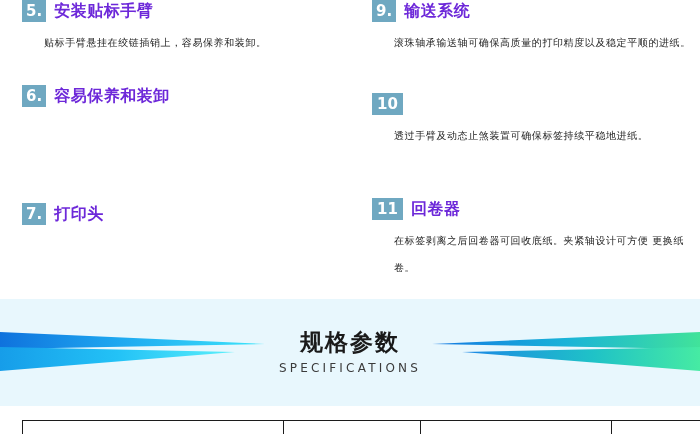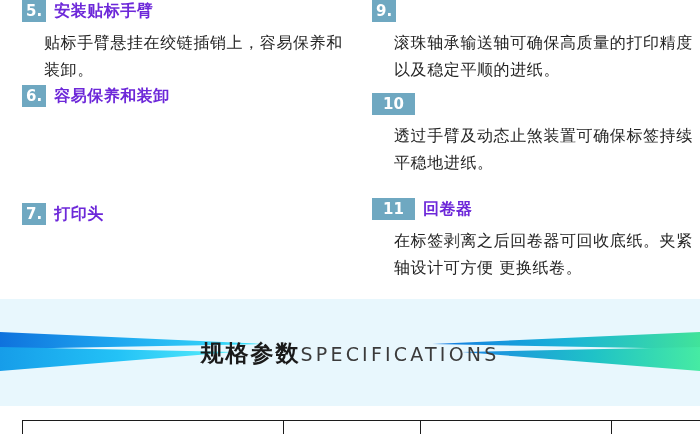--- a/index.html
+++ b/index.html
@@ -46,34 +46,34 @@
     font-weight: bold;
     line-height: 22px;
     height: 22px;
     min-width: 15px;
     padding: 0 4px;
     text-align: center;
     letter-spacing: 0px;
     font-family: "DejaVu Sans", "Liberation Sans", sans-serif;
     flex: 0 0 auto;
   }
-  .badge.wide { padding: 0 11px; }
+  .badge.wide { padding: 0 5px; }
   .feature-title {
     font-size: 16px;
     font-weight: bold;
     color: #6d28d9;
     line-height: 22px;
     margin-left: 8px;
     letter-spacing: 0.5px;
     white-space: nowrap;
   }
   .feature-body {
     margin-left: 22px;
     margin-top: 5px;
-    font-size: 16px;
+    font-size: 10px;
     color: #242424;
     line-height: 27px;
     letter-spacing: 0.6px;
     width: 310px;
   }
 
   
   #spec-banner {
     position: absolute;
     left: 0;
@@ -91,34 +91,34 @@
     height: 107px;
     display: block;
   }
   .spec-title-wrap {
     position: absolute;
     left: 0;
     top: 0;
     width: 700px;
     height: 107px;
     display: flex;
-    flex-direction: row;
+    flex-direction: column;
     align-items: center;
     justify-content: center;
     pointer-events: none;
   }
   #spec-title-cn {
     font-size: 23px;
     font-weight: bold;
     color: #1a1a1a;
     letter-spacing: 2px;
     line-height: 28px;
   }
   #spec-title-en {
-    font-size: 19px;
+    font-size: 12px;
     color: #3b3b3b;
     letter-spacing: 3.2px;
     line-height: 20px;
     margin-top: 2px;
     font-weight: normal;
   }
 
   
   #spec-table-wrap {
     position: absolute;
@@ -179,20 +179,21 @@
       </div>
     </div>
 
   </div>
 
   <div class="feature-col right">
 
     <div class="feature-item" style="top:0px;">
       <div class="feature-head">
         <span class="badge">9.</span>
+        <span class="feature-title">输送系统</span>
       </div>
       <div class="feature-body">滚珠轴承输送轴可确保高质量的打印精度以及稳定平顺的进纸。</div>
     </div>
 
     <div class="feature-item" style="top:93px;">
       <div class="feature-head">
         <span class="badge wide">10</span>
       </div>
       <div class="feature-body">透过手臂及动态止煞装置可确保标签持续平稳地进纸。</div>
     </div>

